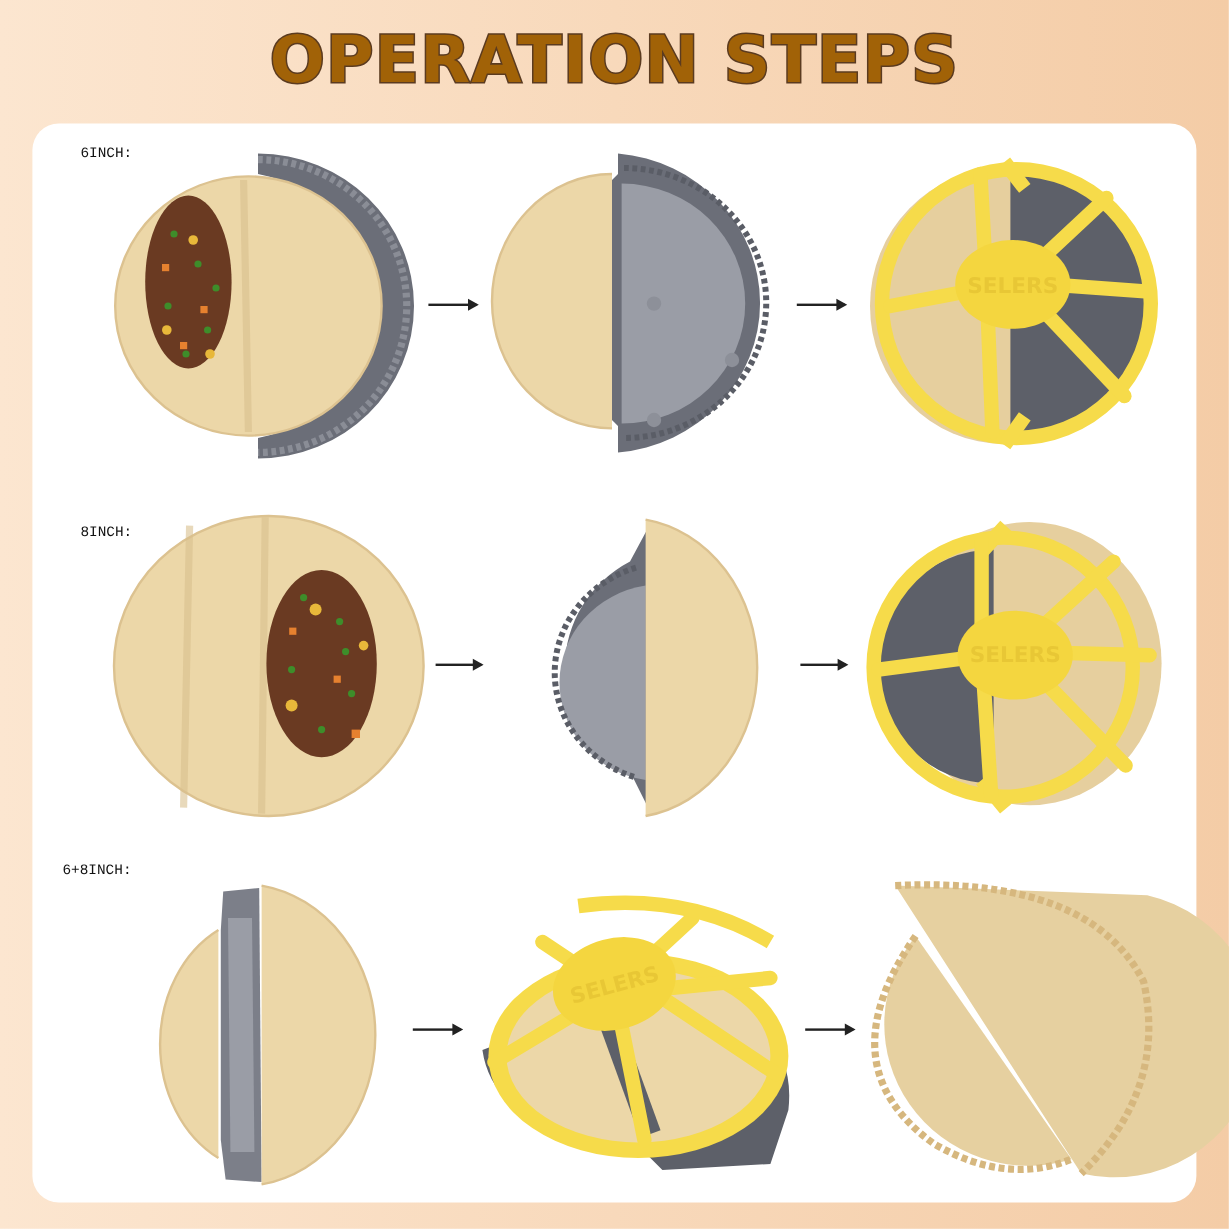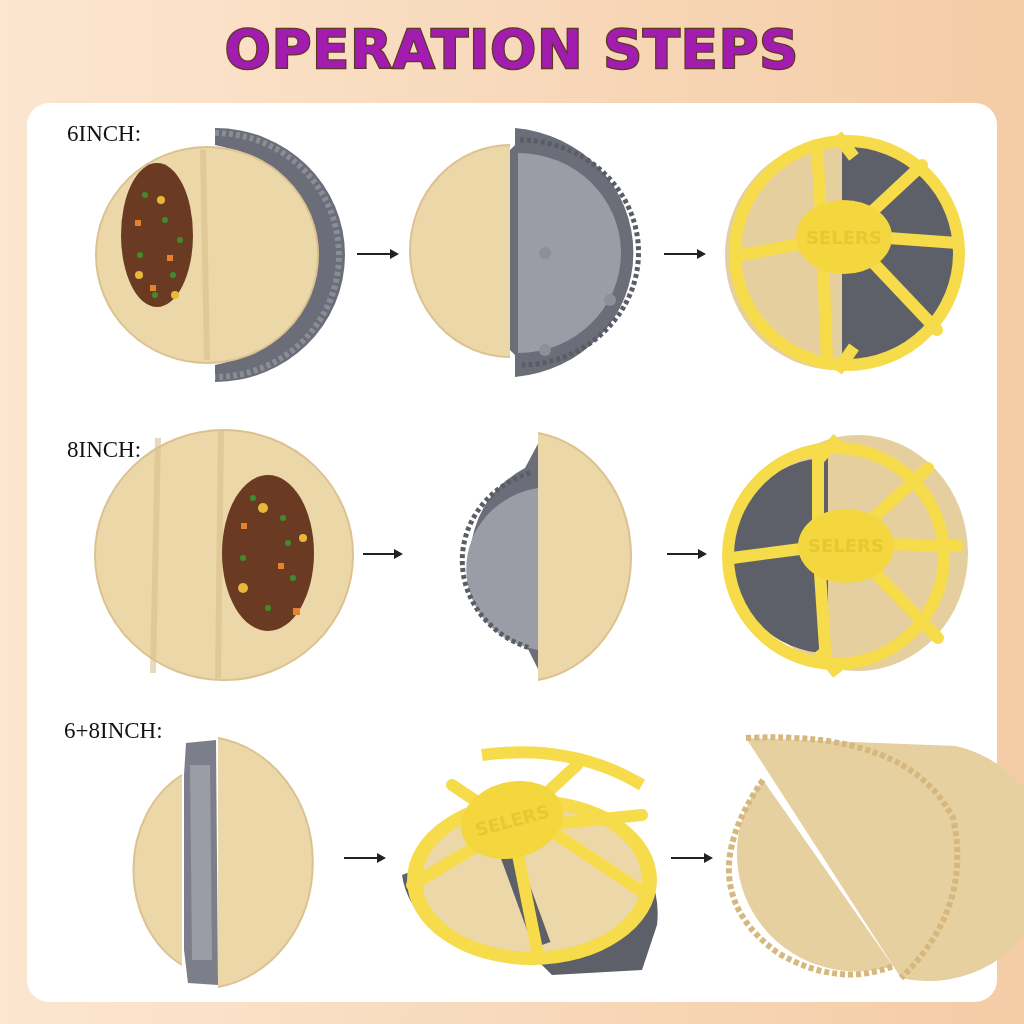--- a/index.html
+++ b/index.html
@@ -1,38 +1,38 @@
 <!DOCTYPE html>
 <html><head>
 <meta charset="utf-8">
 <style>
   html,body{margin:0;padding:0;}
   body{width:1024px;height:1024px;position:relative;overflow:hidden;
     background:linear-gradient(90deg,#fce6d0 0%,#f8d9bb 50%,#f4cca6 100%);
     font-family:"DejaVu Sans","Liberation Sans",sans-serif;}
   .title{position:absolute;left:0;top:14px;width:1024px;text-align:center;
     font-family:"DejaVu Sans",sans-serif;font-weight:bold;font-size:54px;letter-spacing:1px;
-    color:#a21caf;-webkit-text-stroke:2.5px #5b3b20;paint-order:stroke fill;line-height:72px;}
+    color:#a16207;-webkit-text-stroke:2.5px #5b3b20;paint-order:stroke fill;line-height:72px;}
   .card{position:absolute;left:27px;top:103px;width:970px;height:899px;background:#ffffff;border-radius:22px;}
-  .label{position:absolute;font-family:Liberation Serif, serif;font-size:23px;color:#111;}
+  .label{position:absolute;font-family:Liberation Mono, monospace;font-size:12px;color:#111;}
   .arrow{position:absolute;height:2px;background:#222;}
   .arrow::after{content:"";position:absolute;right:-2px;top:-4px;border-left:9px solid #222;border-top:5px solid transparent;border-bottom:5px solid transparent;}
   .img{position:absolute;}
   svg{display:block;overflow:visible;}
 </style>
 </head>
 <body>
 
 <div class="title">OPERATION STEPS</div>
 
 <div class="card"></div>
 
 <div class="label" style="left:67px;top:121px;">6INCH:</div>
 <div class="label" style="left:67px;top:437px;">8INCH:</div>
-<div class="label" style="left:64px;top:718px;">6+8INCH:</div>
+<div class="label" style="left:52px;top:718px;">6+8INCH:</div>
 
 <div class="arrow" style="left:357px;top:253px;width:40px;"></div>
 <div class="arrow" style="left:664px;top:253px;width:40px;"></div>
 <div class="arrow" style="left:363px;top:553px;width:38px;"></div>
 <div class="arrow" style="left:667px;top:553px;width:38px;"></div>
 <div class="arrow" style="left:344px;top:857px;width:40px;"></div>
 <div class="arrow" style="left:671px;top:857px;width:40px;"></div>
 
 <div class="img" style="left:95px;top:125px;">
 <svg width="260" height="260" viewBox="0 0 260 260">

